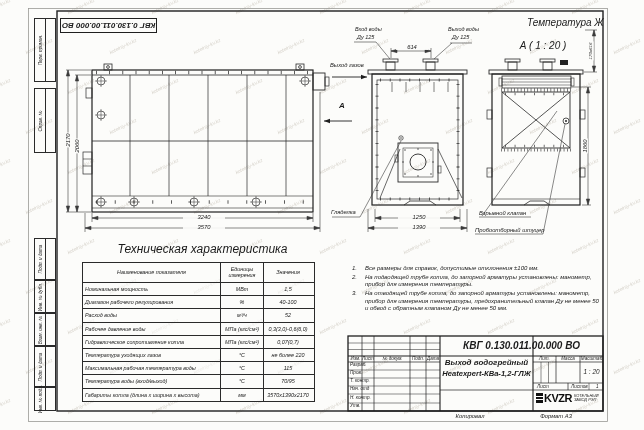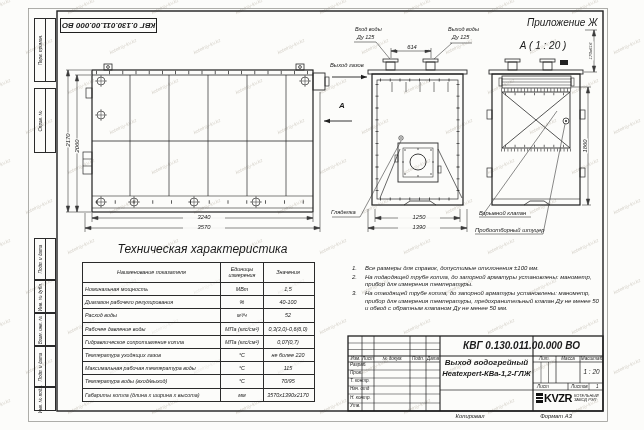--- a/index.html
+++ b/index.html
@@ -386,21 +386,21 @@
       <line x1="348" y1="403" x2="440" y2="403" stroke-width="0.5"></line>
       <line x1="533" y1="383" x2="603" y2="383"></line>
       <line x1="440" y1="390" x2="603" y2="390"></line>
     </g>
   </svg>
 
   <div class="docbox">
     <span>КВГ 0.130.011.00.000 ВО</span>
   </div>
 
-  <span class="t" style="left:527px;top:18px;font-size:10px;">Приложение Ж</span>
+  <span class="t" style="left:527px;top:18px;font-size:10px;">Температура Ж</span>
   <span class="t c" style="left:512px;top:41px;width:62px;font-size:10px;">А ( 1 : 20 )</span>
 
   <span class="t" style="left:330px;top:62px;font-size:5.8px;">Выход газов</span>
   <span class="t" style="left:355px;top:27px;font-size:5.5px;">Вход воды</span>
   <span class="t" style="left:357px;top:35px;font-size:5.5px;">Ду 125</span>
   <span class="t" style="left:448px;top:27px;font-size:5.5px;">Выход воды</span>
   <span class="t" style="left:452px;top:35px;font-size:5.5px;">Ду 125</span>
   <span class="t" style="left:339px;top:102px;font-size:8px;font-weight:700;">А</span>
   <span class="t" style="left:331px;top:209px;font-size:5.8px;">Гляделка</span>
   <span class="t" style="left:479px;top:209.5px;font-size:5.8px;">Взрывной клапан</span>

